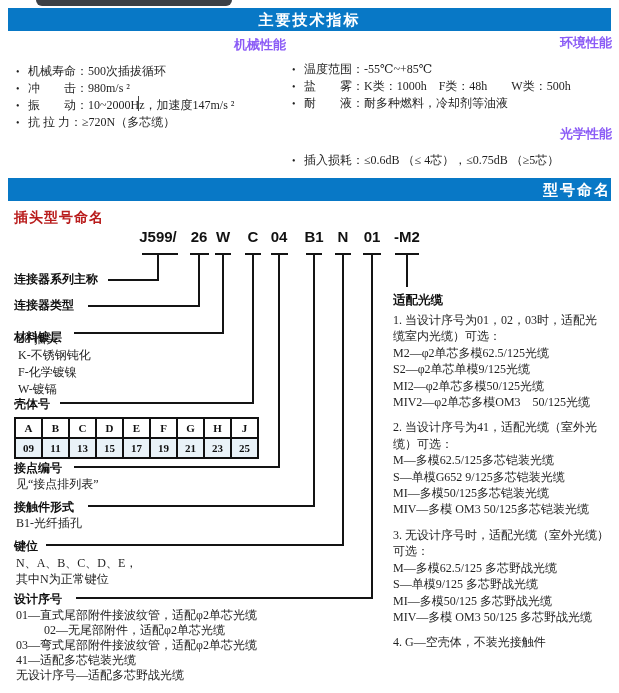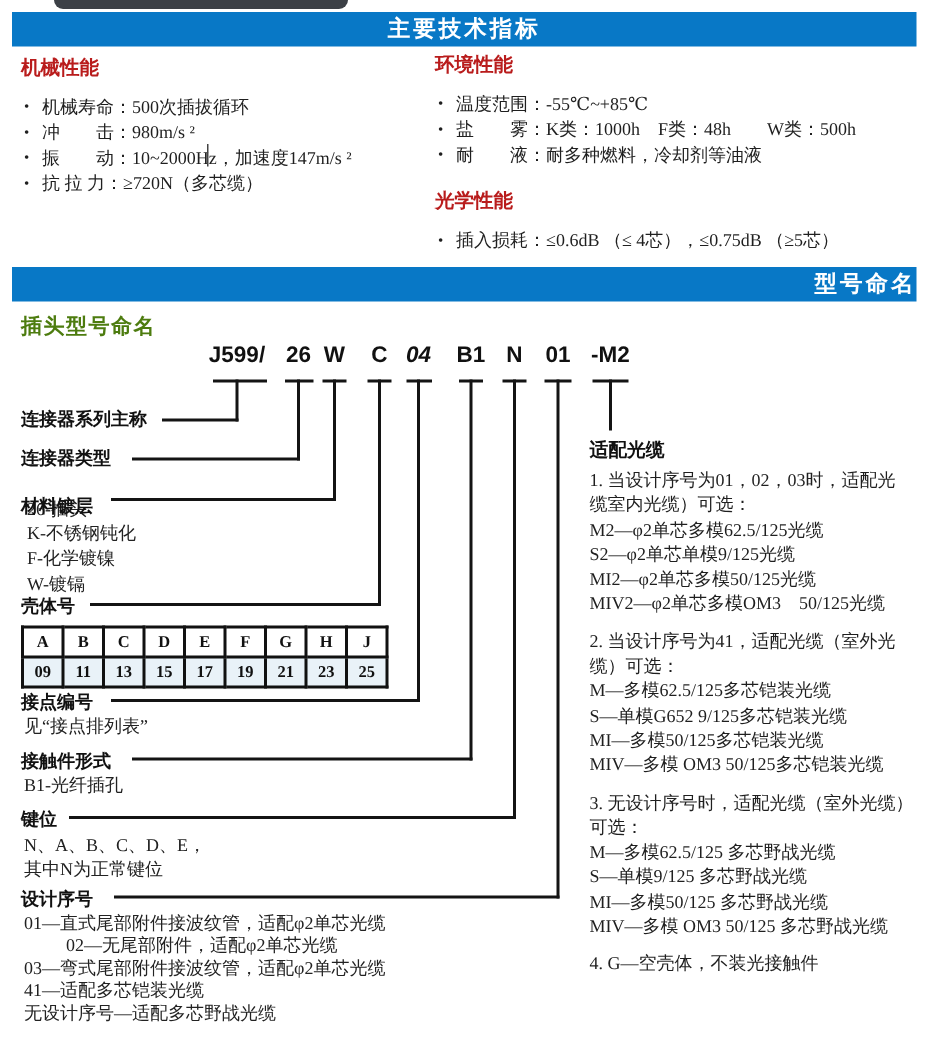--- a/index.html
+++ b/index.html
@@ -18,31 +18,31 @@
     position:absolute; left:8px; width:603px; height:23px;
     background:#0878C6; color:#ffffff; text-align:center;
     font-family:"Liberation Sans","DejaVu Sans",sans-serif;
     font-weight:bold; font-size:15px; line-height:23px; letter-spacing:2px;
   }
   .band1 { top:8px; }
   .band2 { top:178px;text-align:right; }
 
   .spec-col { position:absolute; }
   .spec-h {
-    color:#b91c1c; font-family:Liberation Serif, serif;
-    font-weight:bold; font-size:13px; margin-bottom:9px;
+    color:#8b5cf6; font-family:Liberation Serif, serif;
+    font-weight:bold; font-size:13px; margin-bottom:9px;text-align:right;
   }
   .spec-li {
     font-size:12px; line-height:17px; padding-left:14px; position:relative;
     white-space:nowrap;
   }
   .spec-li::before { content:"•"; position:absolute; left:2px; font-size:10px; }
 
   .sub-title {
-    position:absolute; left:14px; top:209px; color:#4d7c0f;
+    position:absolute; left:14px; top:209px; color:#b91c1c;
     font-family:"Liberation Sans","DejaVu Sans",sans-serif;
     font-weight:bold; font-size:14px; letter-spacing:1px;
   }
 
   .code-part {
     position:absolute; top:228px; height:18px;
     font-family:"Liberation Sans","DejaVu Sans",sans-serif;
     font-weight:bold; font-size:15px; color:#111; text-align:center;
   }
 
@@ -110,21 +110,21 @@
   <div class="band band2">
     <span>型号命名</span>
   </div>
 
   <div class="sub-title">插头型号命名</div>
 
   <div class="code-part" style="left:131px; width:54px;">J599/</div>
   <div class="code-part" style="left:186px; width:26px;">26</div>
   <div class="code-part" style="left:210px; width:26px;">W</div>
   <div class="code-part" style="left:240px; width:26px;">C</div>
-  <div class="code-part" style="left:266px; width:26px;font-style:italic;">04</div>
+  <div class="code-part" style="left:266px; width:26px;">04</div>
   <div class="code-part" style="left:301px; width:26px;">B1</div>
   <div class="code-part" style="left:330px; width:26px;">N</div>
   <div class="code-part" style="left:359px; width:26px;">01</div>
   <div class="code-part" style="left:388px; width:38px;">-M2</div>
 
   <div class="ln" style="left:142px; top:253px; width:36px; height:2px;"></div>
   <div class="ln" style="left:190px; top:253px; width:19px; height:2px;"></div>
   <div class="ln" style="left:215px; top:253px; width:16px; height:2px;"></div>
   <div class="ln" style="left:245px; top:253px; width:16px; height:2px;"></div>
   <div class="ln" style="left:271px; top:253px; width:17px; height:2px;"></div>

